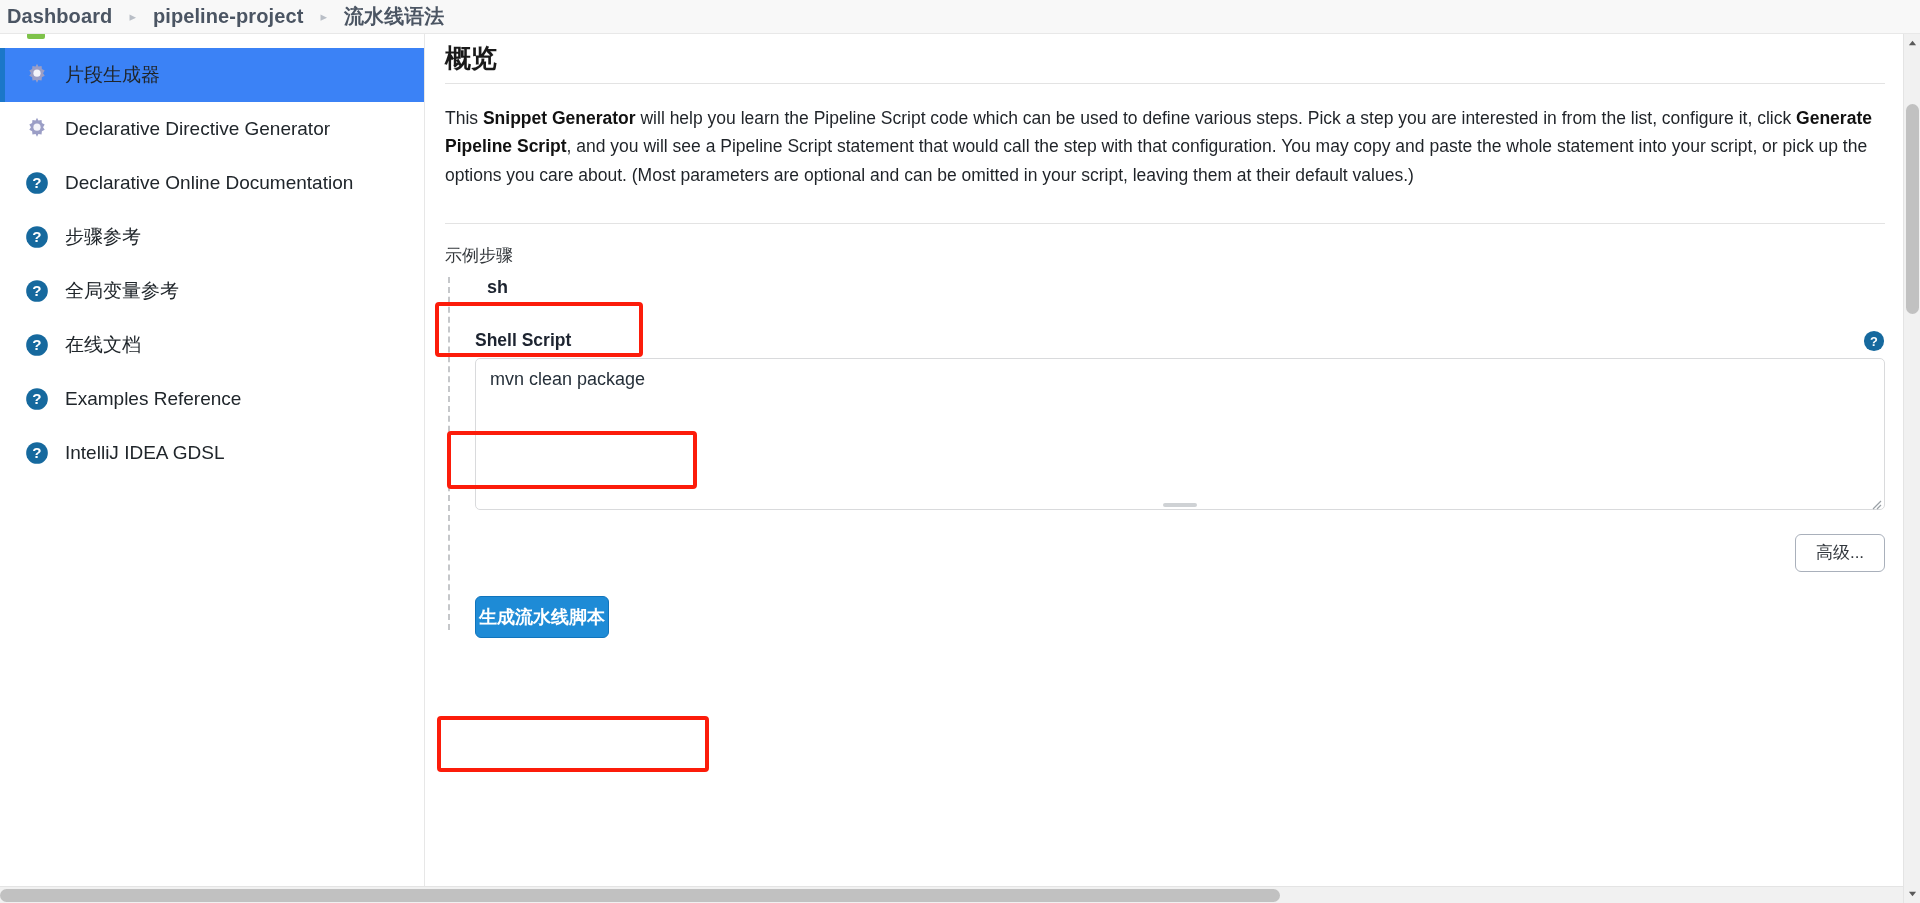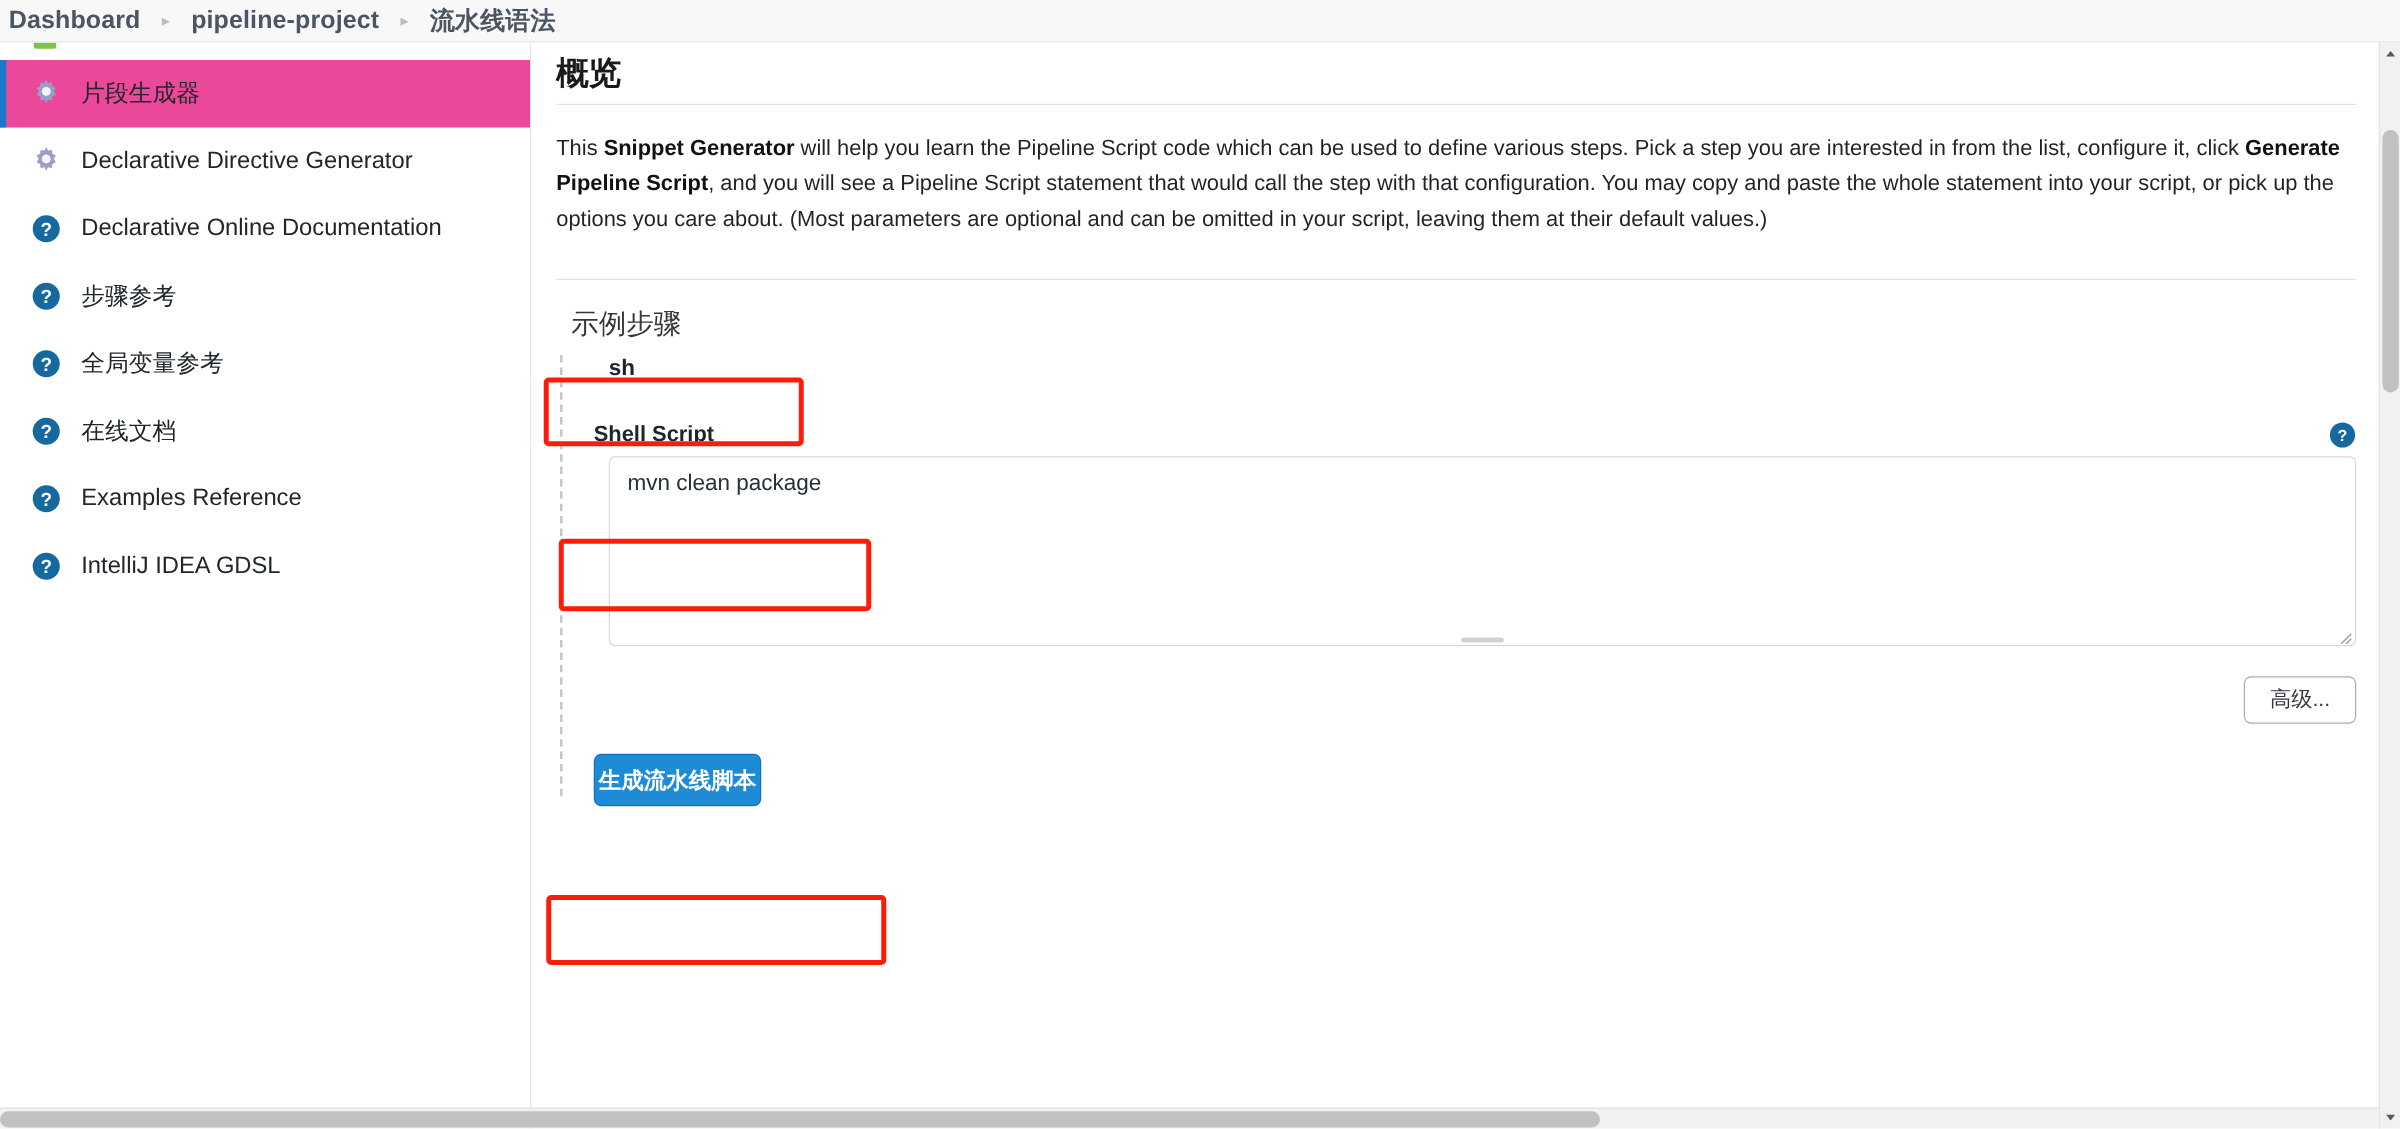--- a/index.html
+++ b/index.html
@@ -61,21 +61,21 @@
     gap: 15px;
     position: relative;
     cursor: pointer;
   }
   .side-item.partial {
     height: 14px;
     overflow: hidden;
     align-items: flex-end;
   }
   .side-item.active {
-    background: #ec4899;
+    background: #3b82f6;
   }
   .side-item.active::before {
     content: "";
     position: absolute;
     left: 0; top: 0; bottom: 0;
     width: 5px;
     background: #1b77c8;
   }
   .side-label {
     font-size: 19px;
@@ -113,24 +113,23 @@
     font-size: 17.5px;
     line-height: 1.62;
     color: #1f2328;
     margin: 0 0 34px 0;
     max-width: 1445px;
   }
   p.intro b { font-weight: bold; color: #111; }
 
   
   .field-label {
-    font-size: 22px;
+    font-size: 17px;
     color: #33373b;
     margin-bottom: 4px;
-    margin-left: 12px;
   }
   .select-row { position: relative; margin-bottom: 4px; }
   .jselect {
     width: 100%;
     height: 42px;
     border: 1px solid #d9dadc;
     border-radius: 5px;
     background: #fff;
     font-size: 18px;
     color: #26303a;
@@ -170,21 +169,21 @@
     font-weight: bold;
     color: #1d2430;
     margin-bottom: 6px;
     display: flex;
     align-items: center;
     gap: 16px;
   }
   .help-dot { margin-left: auto; }
   .help-circle { display:block; }
 
-  .ta-wrap { position: relative; margin-left: 12px; }
+  .ta-wrap { position: relative; }
   textarea.jta {
     width: 100%;
     border: 1px solid #d9dadc;
     border-radius: 5px;
     font-family: "Liberation Sans", "DejaVu Sans", sans-serif;
     font-size: 18px;
     color: #26303a;
     padding: 10px 14px;
     resize: none;
     outline: none;

